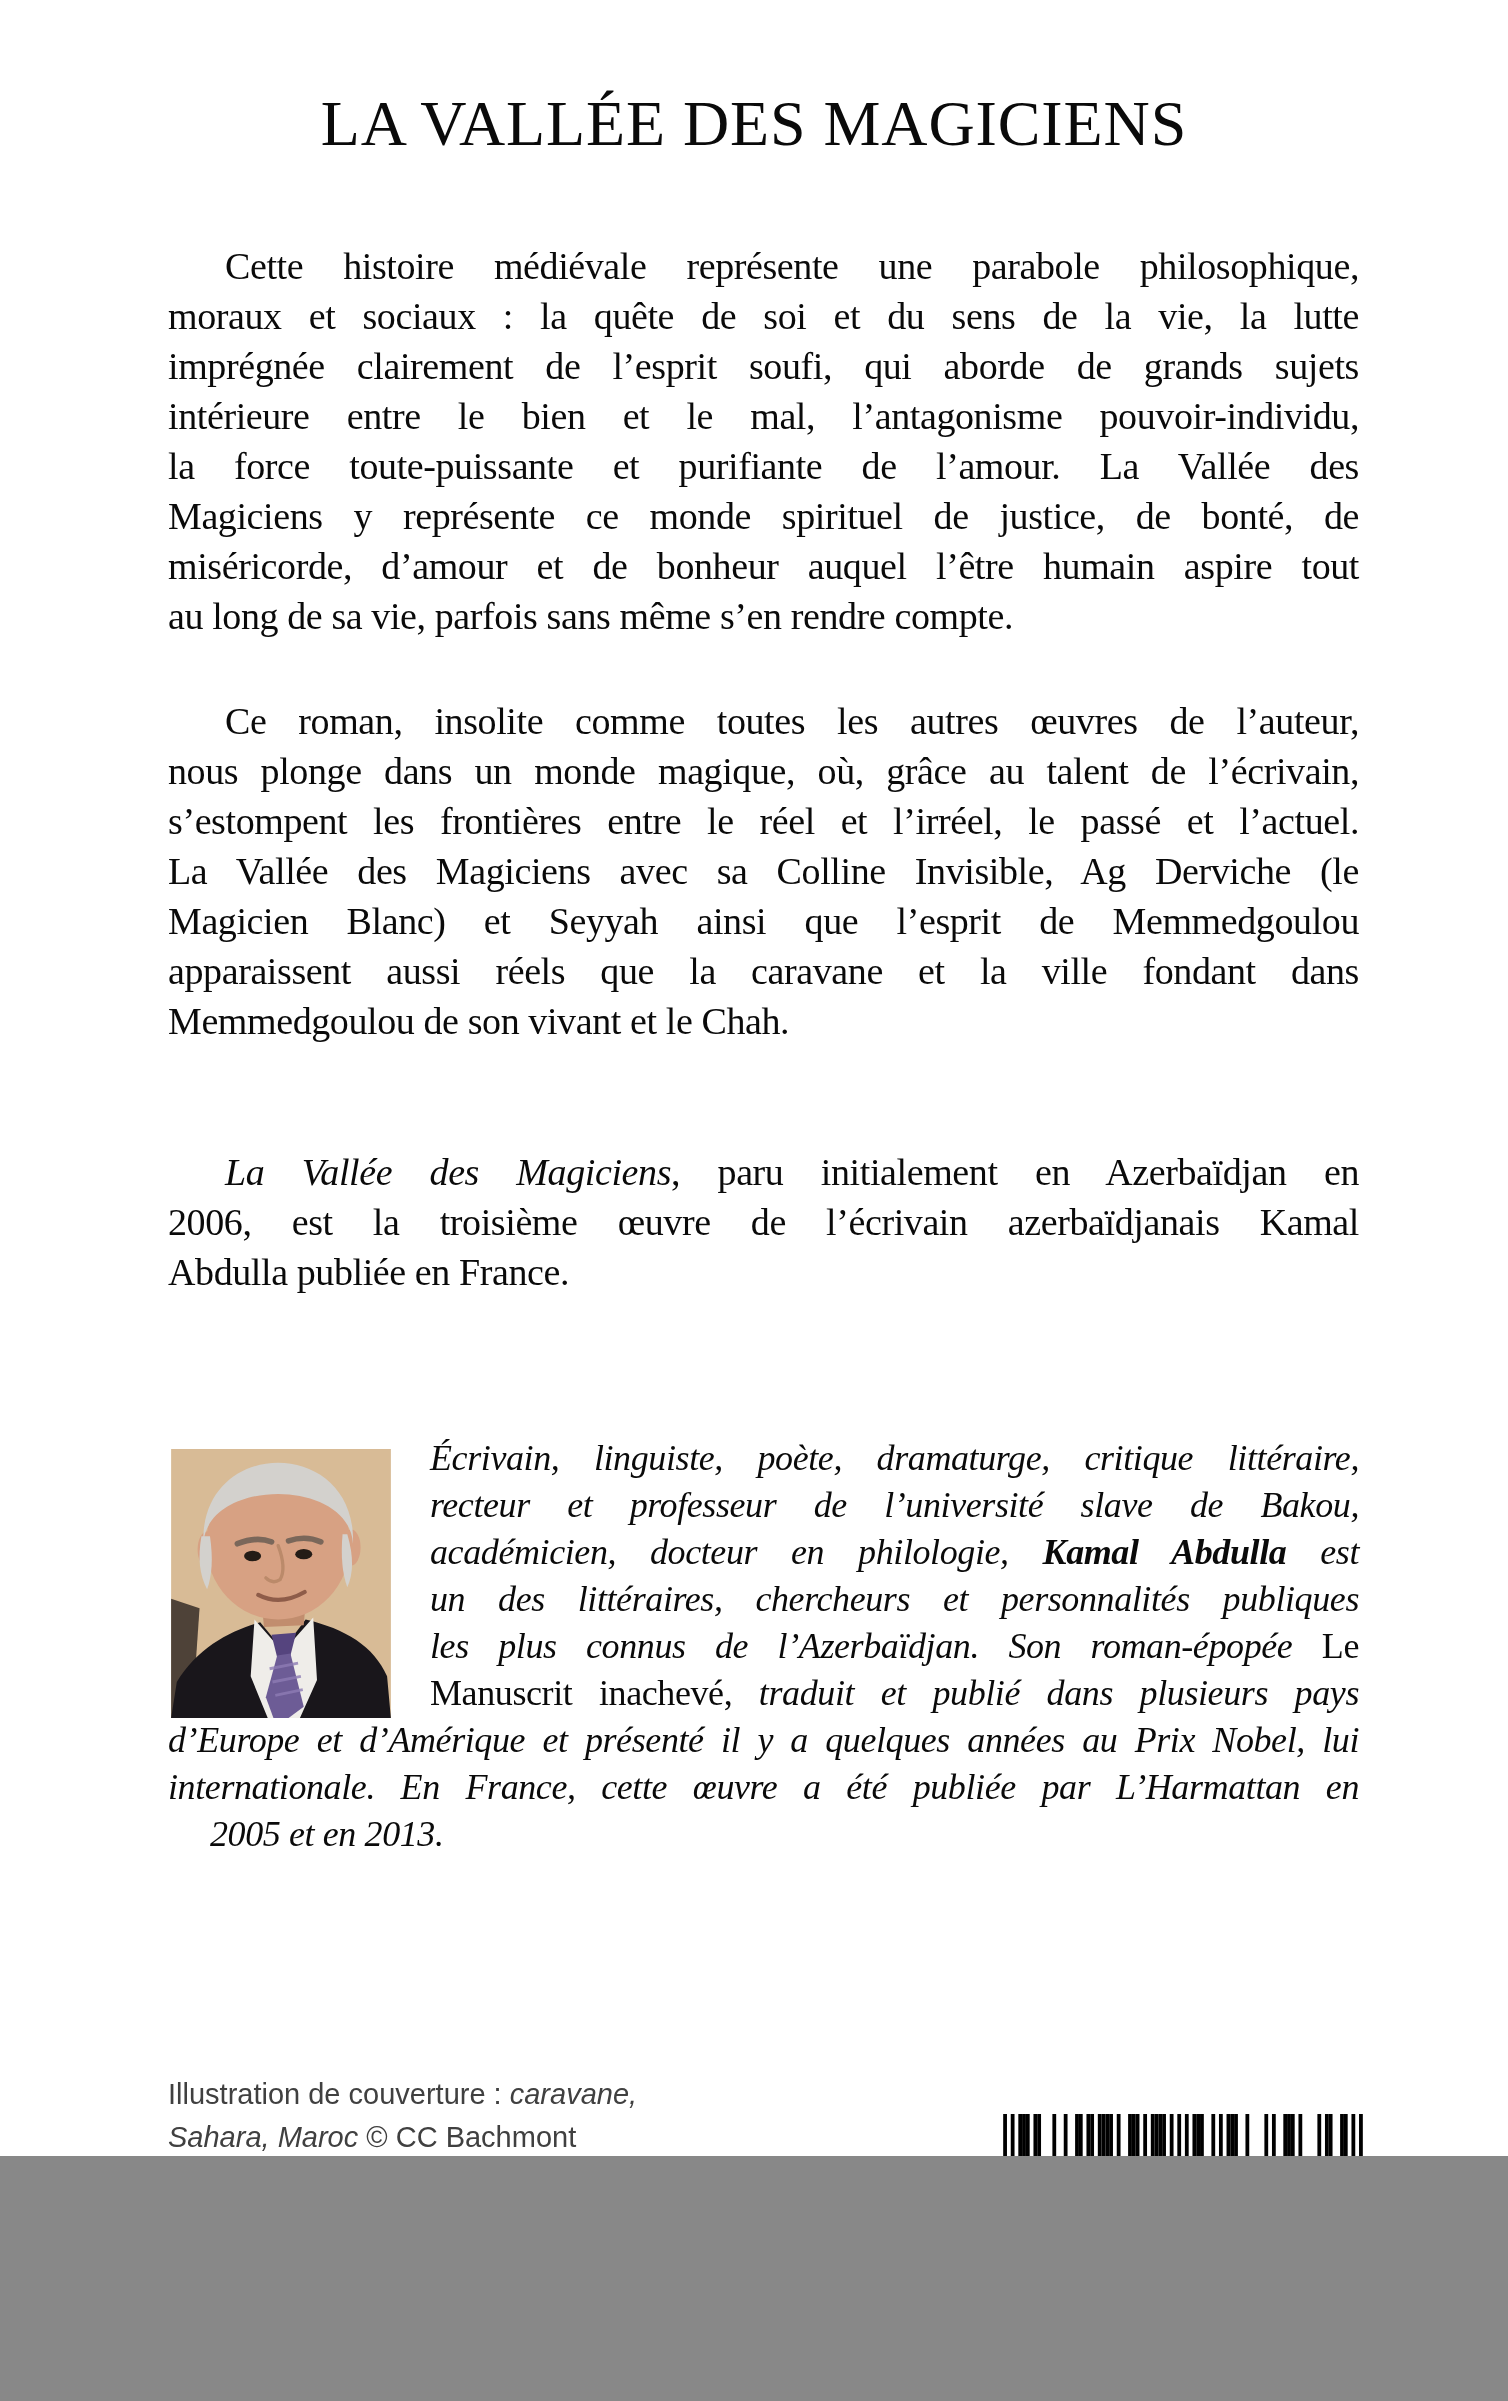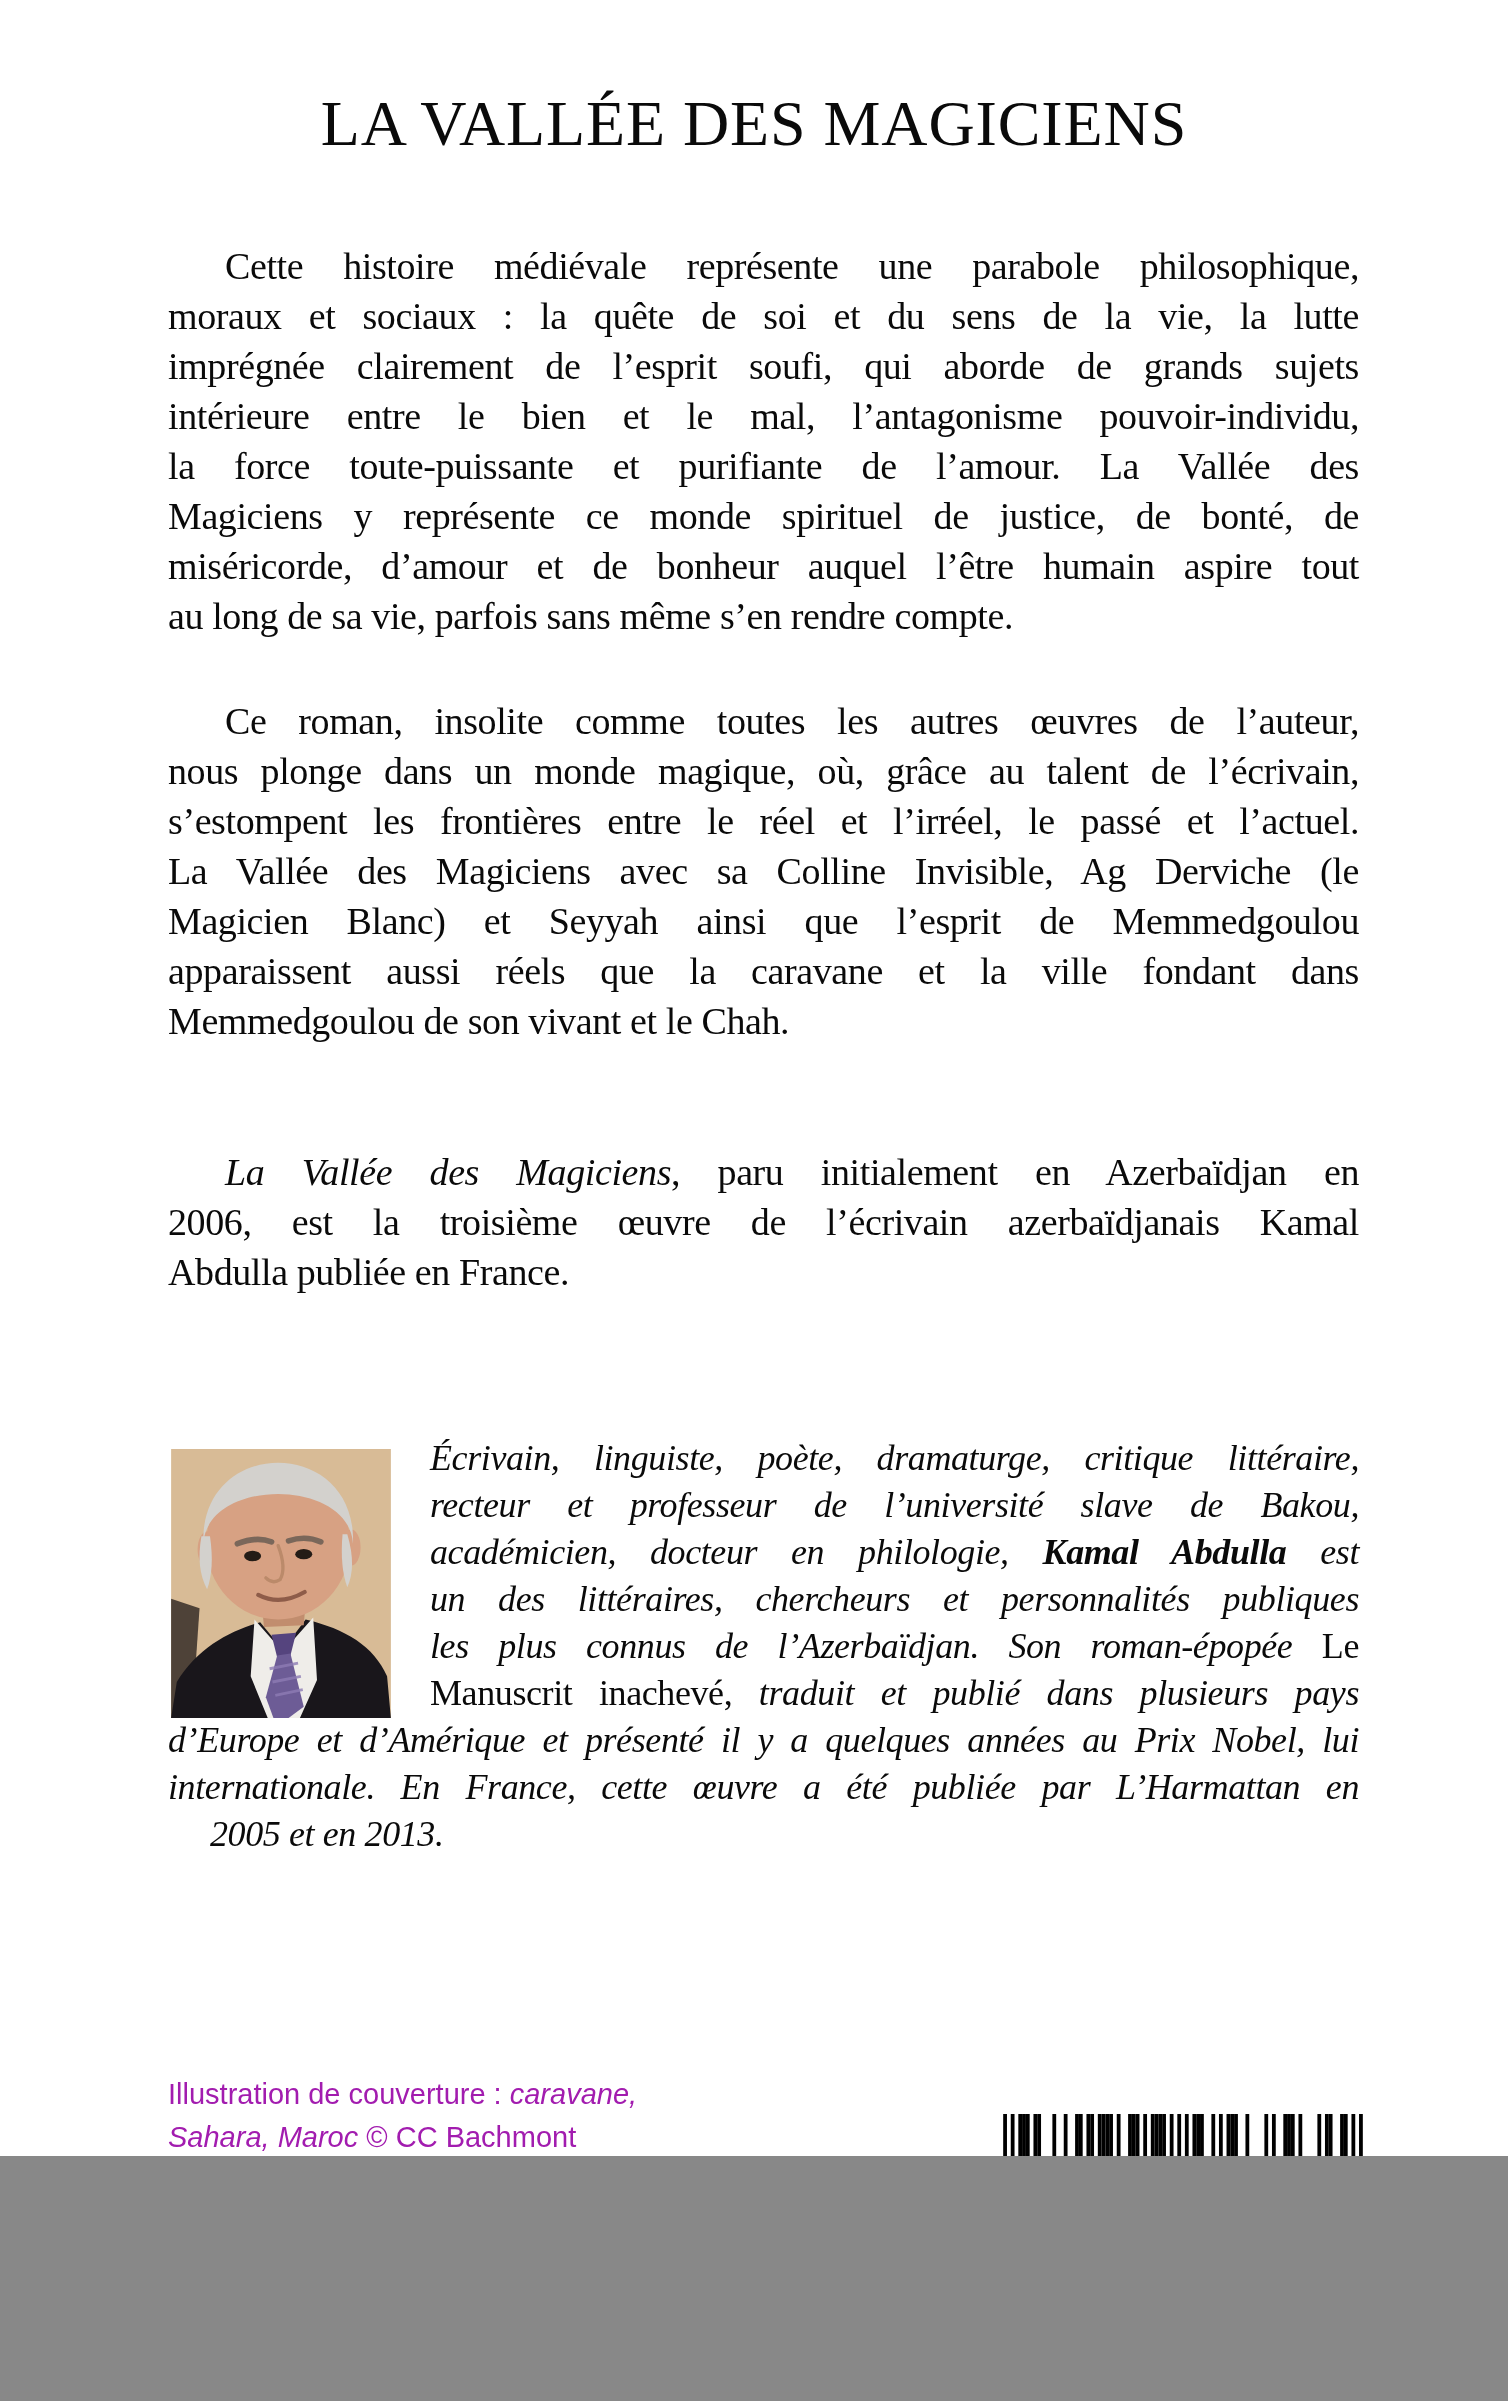--- a/index.html
+++ b/index.html
@@ -40,21 +40,21 @@
   .bio .line:last-child{text-align-last:left;margin-left:42px;}
   .bio .line:nth-child(-n+6){margin-left:262px;}
 
   .seg-i{font-style:italic;}
   .seg-r{font-style:normal;}
   .seg-bi{font-weight:bold;font-style:italic;}
 
   .credit{
     position:absolute;left:168px;top:2073px;width:662px;
     font-family:"Liberation Sans",sans-serif;
-    font-size:29px;line-height:43px;color:#a21caf;
+    font-size:29px;line-height:43px;color:#404040;
   }
   .isbn{
     position:absolute;left:168px;top:2204px;
     font-family:"Liberation Sans",sans-serif;
     font-size:30px;line-height:1;color:#1a1a1a;
   }
   .price{
     position:absolute;left:168px;top:2249px;
     font-size:45px;line-height:1;
   }

